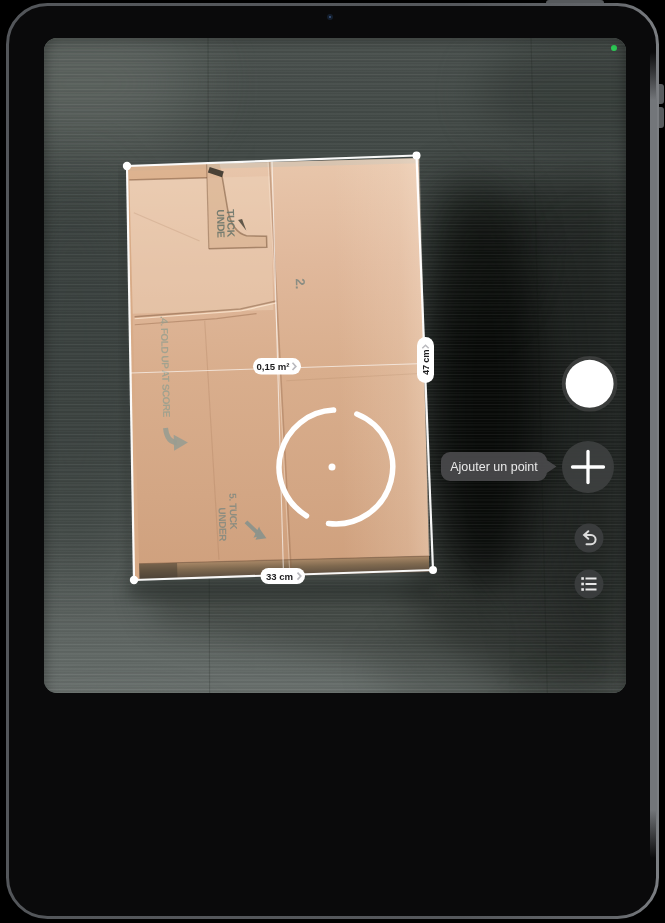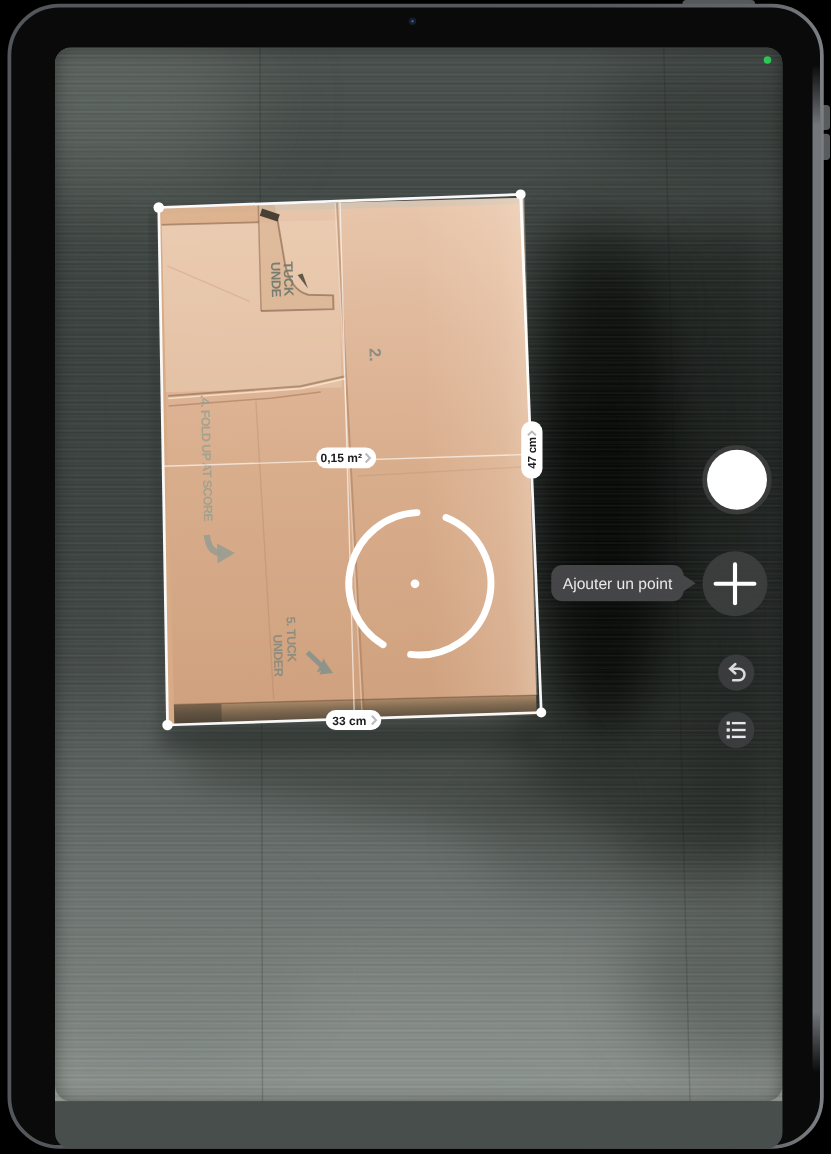--- a/index.html
+++ b/index.html
@@ -3,21 +3,21 @@
 <meta charset="utf-8">
 <style>
   html,body{margin:0;padding:0;background:#000;width:665px;height:923px;overflow:hidden;
     font-family:"Liberation Sans",sans-serif;}
   #stage{position:absolute;left:0;top:0;width:665px;height:923px;background:#000;}
   .btnTop{position:absolute;left:546px;top:0px;width:58px;height:7px;border-radius:3px;background:#56595c;}
   .btnVol1{position:absolute;left:657px;top:84px;width:7px;height:20px;border-radius:0 3px 3px 0;background:#595c5f;}
   .btnVol2{position:absolute;left:657px;top:107px;width:7px;height:21px;border-radius:0 3px 3px 0;background:#595c5f;}
   .cam{position:absolute;left:327px;top:14px;width:6px;height:6px;border-radius:50%;background:#141e2c;}
   .cam i{position:absolute;left:1.5px;top:1.5px;width:2px;height:2px;border-radius:50%;background:#3d5a8a;display:block;}
-  .screen{position:absolute;left:44px;top:38px;width:582px;height:881px;border-radius:13px;
+  .screen{position:absolute;left:44px;top:38px;width:582px;height:655px;border-radius:13px;
     overflow:hidden;background:#474e4b;}
   .vig{position:absolute;left:0;top:0;width:582px;height:843px;border-radius:13px;
     box-shadow:inset 0 0 14px rgba(0,0,0,0.4);pointer-events:none;}
 </style>
 </head>
 <body>
 <div id="stage">
 
   <div class="btnTop"></div>
 

